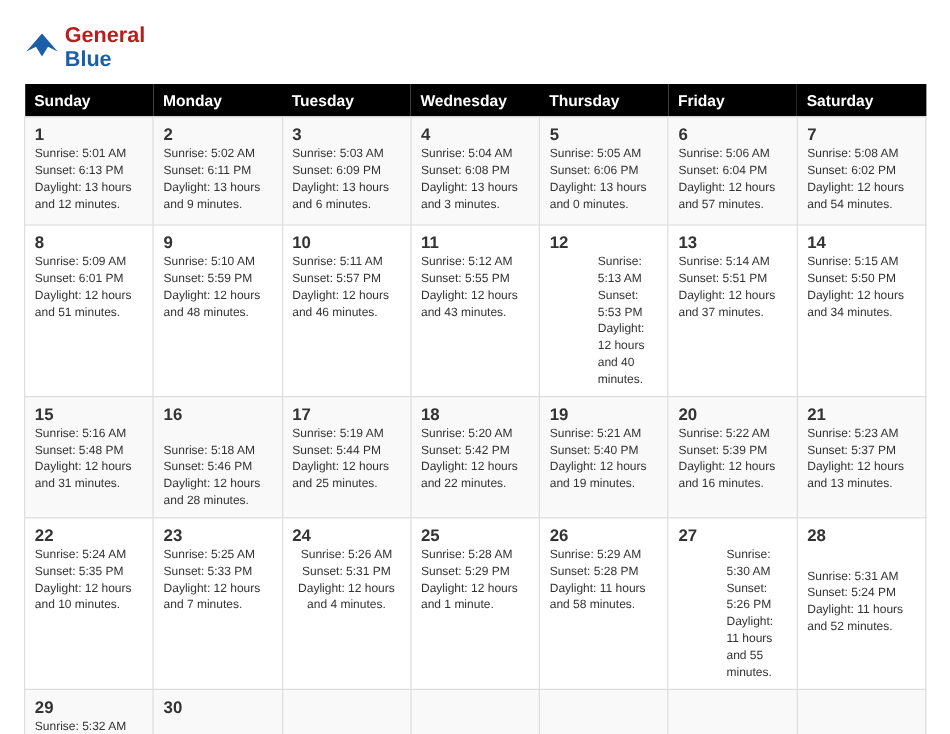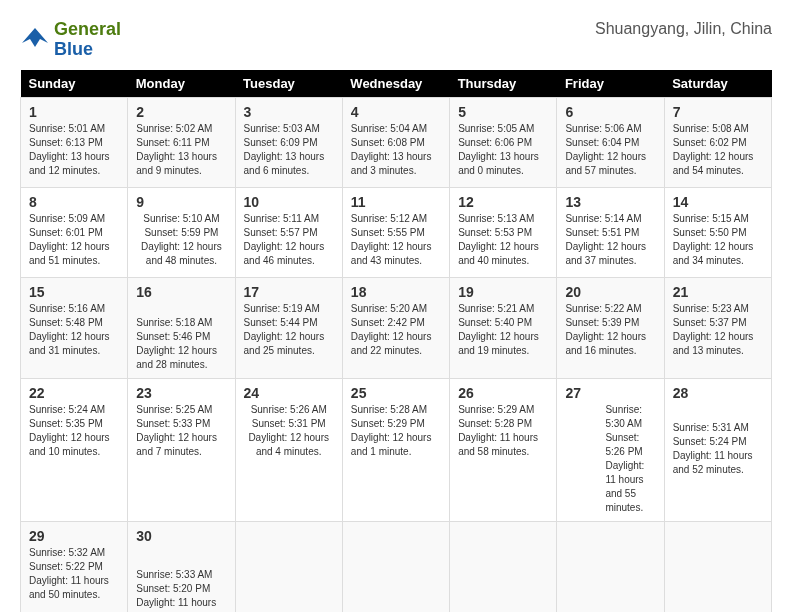--- a/index.html
+++ b/index.html
@@ -21,21 +21,21 @@
       align-items: center;
       gap: 4px;
     }
     .logo-text {
       font-size: 18px;
       font-weight: bold;
       color: #333;
       line-height: 1.1;
     }
     .logo-text span {
-      color: #4d7c0f;
+      color: #b91c1c;
     }
     .logo-bird {
       width: 30px;
       height: 30px;
     }
     .title-block {
       text-align: right;
     }
     .month-title {
       font-size: 36px;
@@ -93,21 +93,20 @@
       <svg viewBox="0 0 30 30" xmlns="http://www.w3.org/2000/svg">
         <polygon points="15,3 28,18 20,14 15,22 10,14 2,18" fill="#1a5fa8"></polygon>
       </svg>
     </div>
     <div class="logo-text">
       <span>General</span><br>
       <span style="color:#1a5fa8;margin-top:24px;">Blue</span>
     </div>
   </div>
   <div class="title-block">
-    <div class="location-title">Shuangyang, Jilin, China</div>
   </div>
 </div>
 
 <table>
   <thead>
     <tr>
       <th>Sunday</th>
       <th>Monday</th>
       <th>Tuesday</th>
       <th>Wednesday</th>
@@ -171,42 +170,42 @@
       <tr>
         <td>
           <span class="day-number">8</span>
           <div class="day-info" style="white-space: pre-line;">Sunrise: 5:09 AM
 Sunset: 6:01 PM
 Daylight: 12 hours
 and 51 minutes.</div>
         </td>
         <td>
           <span class="day-number">9</span>
-          <div class="day-info" style="white-space: pre-line; text-align: center;">Sunrise: 5:10 AM
+          <div class="day-info" style="white-space: pre-line;">Sunrise: 5:10 AM
 Sunset: 5:59 PM
 Daylight: 12 hours
 and 48 minutes.</div>
         </td>
         <td>
           <span class="day-number">10</span>
           <div class="day-info" style="white-space: pre-line;">Sunrise: 5:11 AM
 Sunset: 5:57 PM
 Daylight: 12 hours
 and 46 minutes.</div>
         </td>
         <td>
           <span class="day-number">11</span>
           <div class="day-info" style="white-space: pre-line;">Sunrise: 5:12 AM
 Sunset: 5:55 PM
 Daylight: 12 hours
 and 43 minutes.</div>
         </td>
         <td>
           <span class="day-number">12</span>
-          <div class="day-info" style="white-space: pre-line;">Sunrise: 5:13 AM
+          <div class="day-info" style="white-space: pre-line; margin-left: 40px;">Sunrise: 5:13 AM
 Sunset: 5:53 PM
 Daylight: 12 hours
 and 40 minutes.</div>
         </td>
         <td>
           <span class="day-number">13</span>
           <div class="day-info" style="white-space: pre-line;">Sunrise: 5:14 AM
 Sunset: 5:51 PM
 Daylight: 12 hours
 and 37 minutes.</div>
@@ -237,21 +236,21 @@
         <td>
           <span class="day-number">17</span>
           <div class="day-info" style="white-space: pre-line;">Sunrise: 5:19 AM
 Sunset: 5:44 PM
 Daylight: 12 hours
 and 25 minutes.</div>
         </td>
         <td>
           <span class="day-number">18</span>
           <div class="day-info" style="white-space: pre-line;">Sunrise: 5:20 AM
-Sunset: 2:42 PM
+Sunset: 5:42 PM
 Daylight: 12 hours
 and 22 minutes.</div>
         </td>
         <td>
           <span class="day-number">19</span>
           <div class="day-info" style="white-space: pre-line;">Sunrise: 5:21 AM
 Sunset: 5:40 PM
 Daylight: 12 hours
 and 19 minutes.</div>
         </td>

